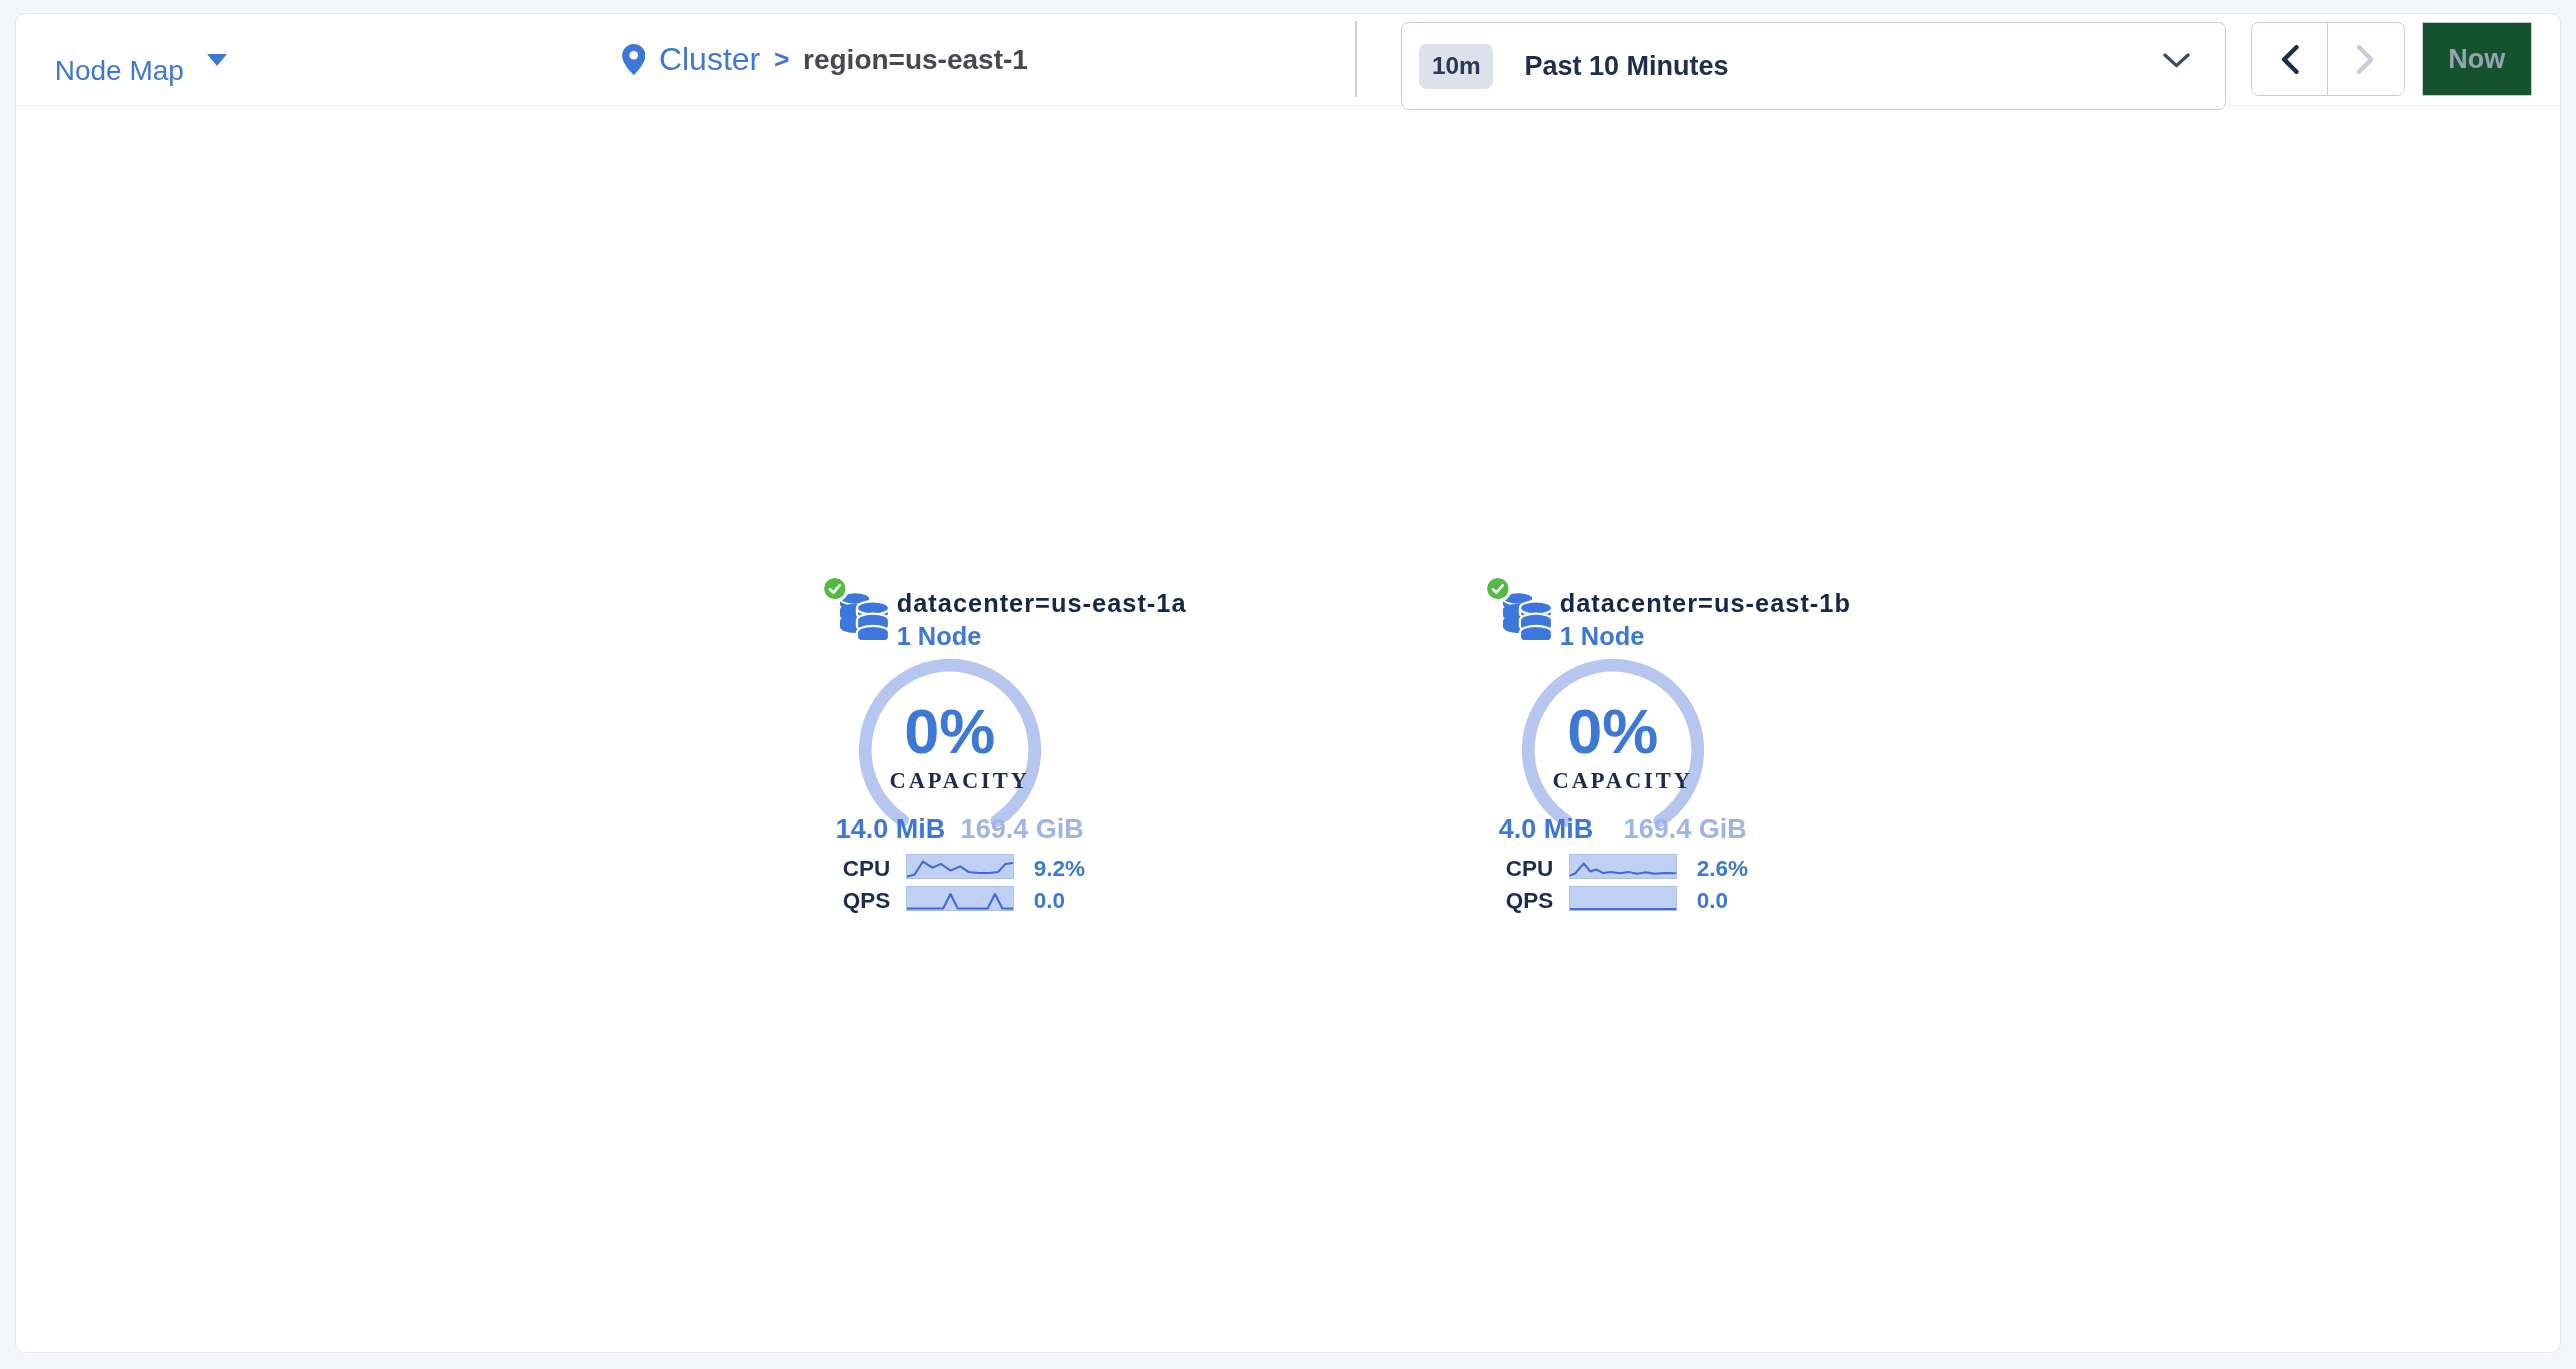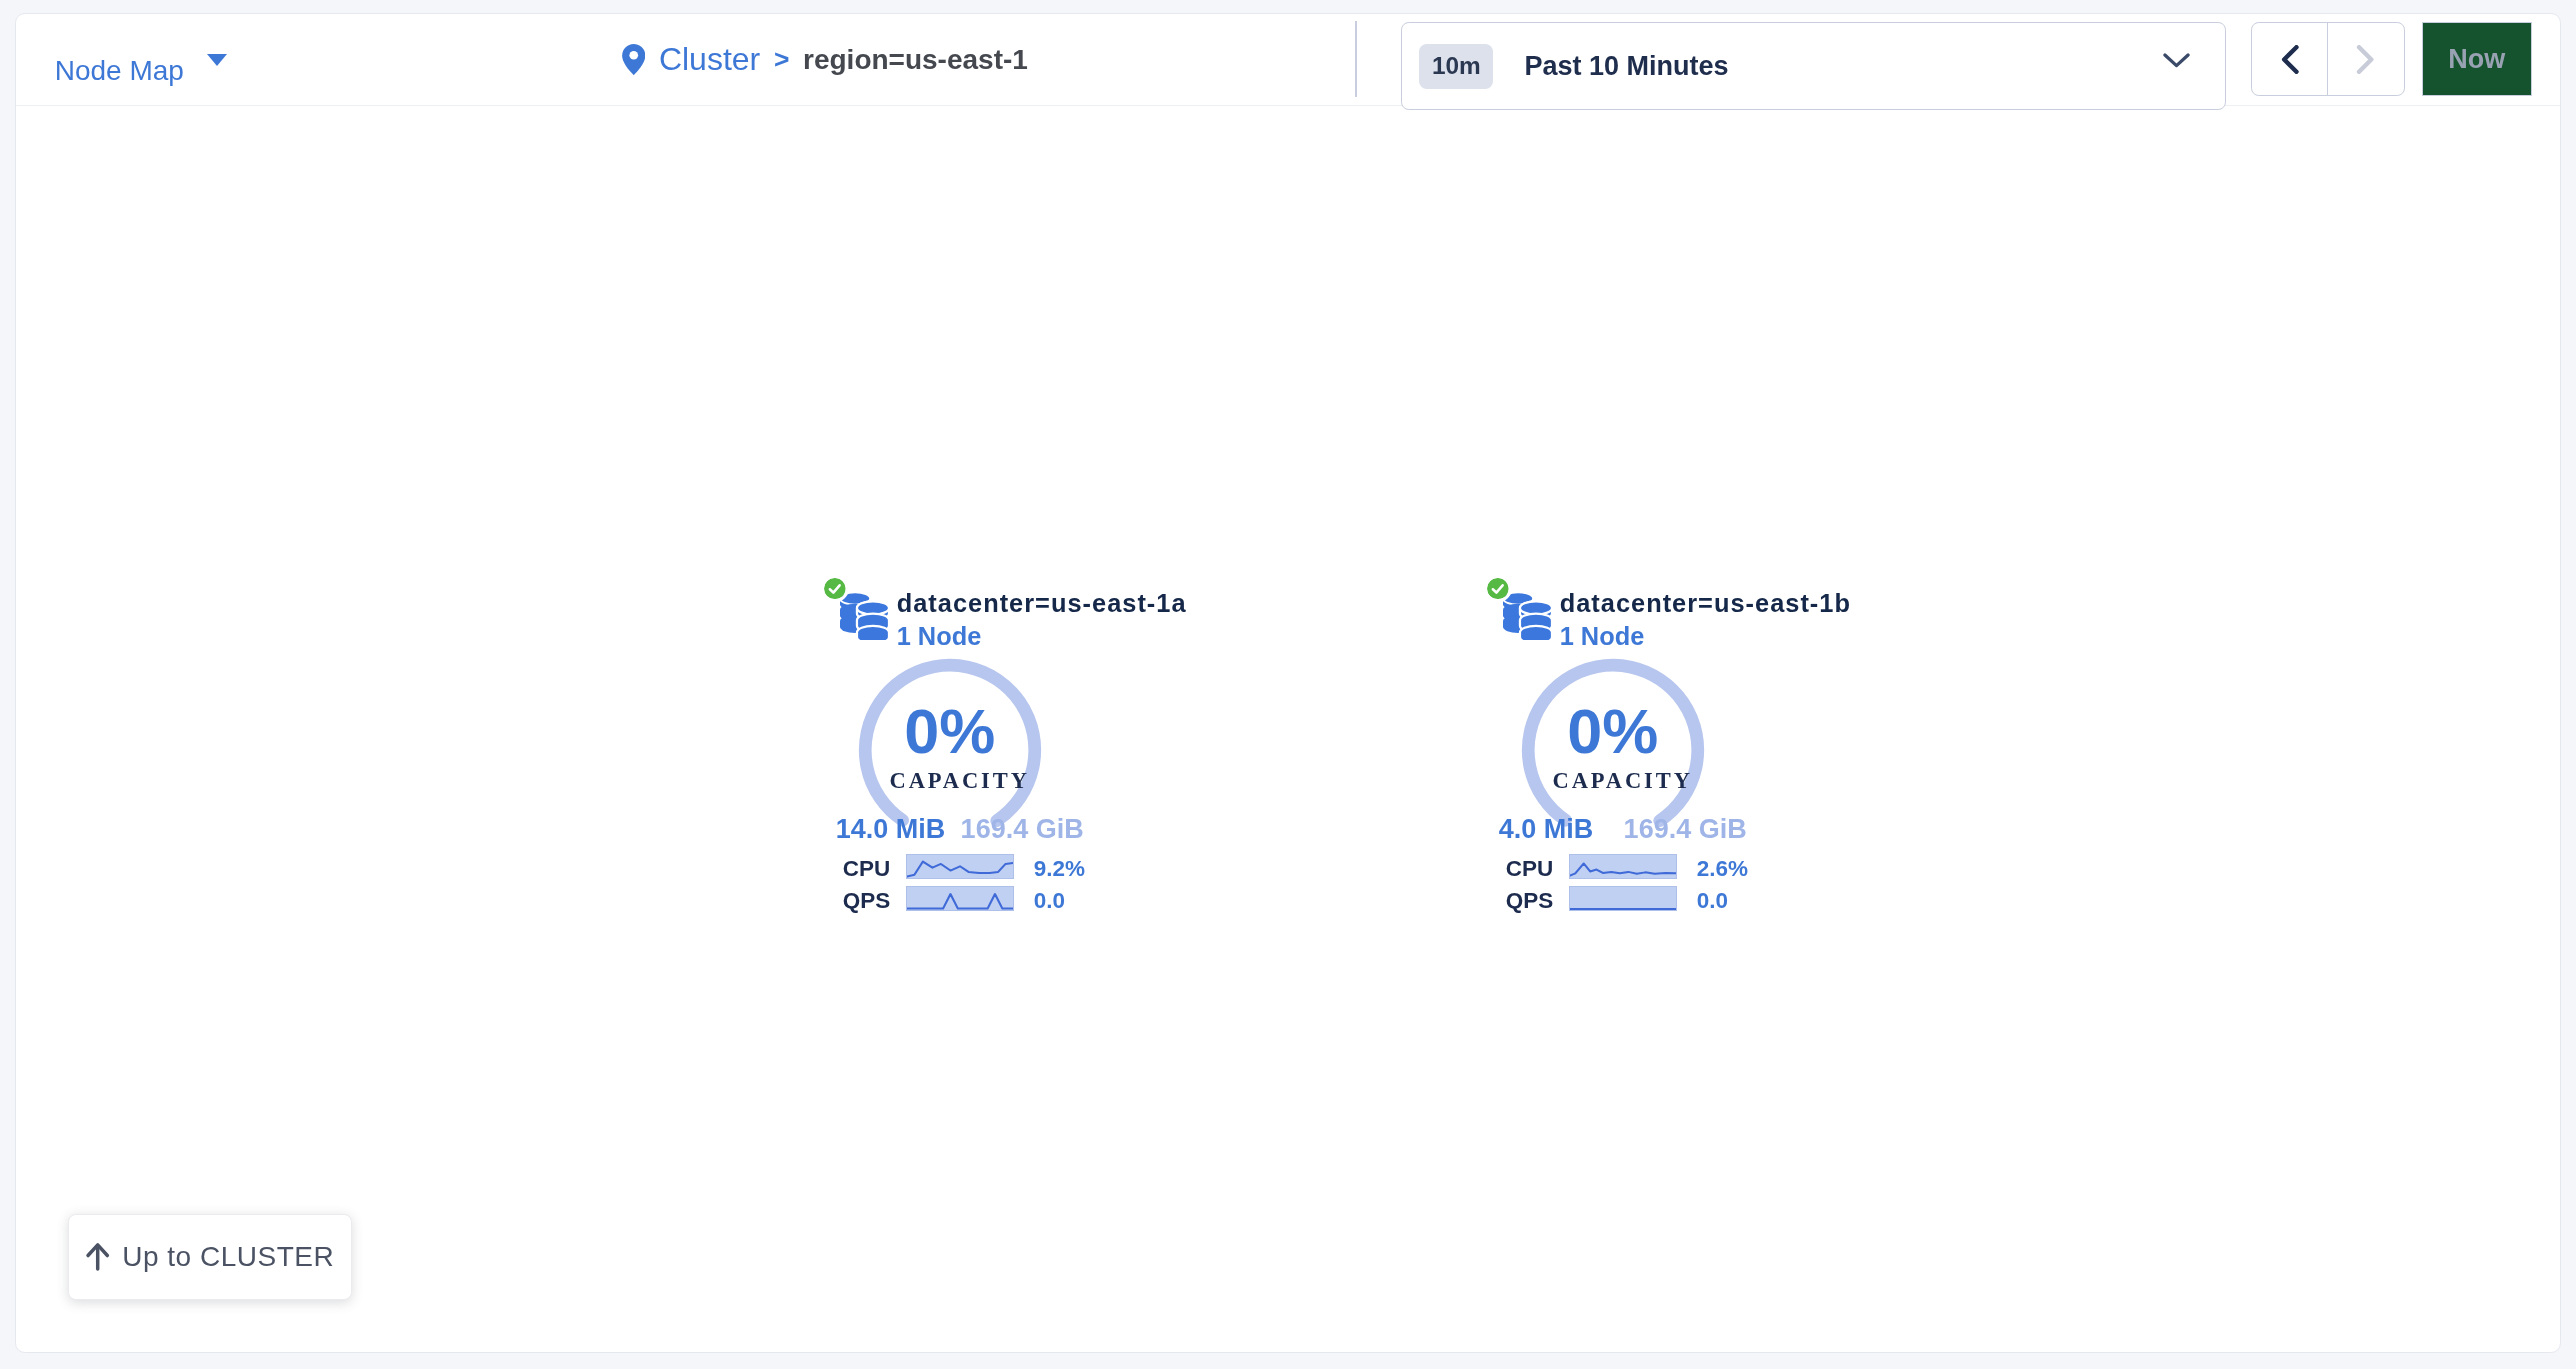--- a/index.html
+++ b/index.html
@@ -219,23 +219,16 @@
         <span class="mlabel">QPS</span>
         <span class="sparkbox">
           <svg viewBox="0 0 110 26" preserveAspectRatio="none">
               <polyline points="0.0,24.4 110.0,24.4" fill="none" stroke="#3f6ad8" stroke-width="2.2" stroke-linecap="round" stroke-linejoin="round"></polyline>
             </svg>
         </span>
         <span class="mvalue">0.0</span>
       </div>
     </div>
 
-    <div class="upbtn">
-      <svg width="25.4" height="29" viewBox="0 0 26 30">
-        <line x1="13" y1="4" x2="13" y2="28" stroke="#4a5263" stroke-width="3.6" stroke-linecap="round"></line>
-        <polyline points="3,14 13,3 23,14" fill="none" stroke="#4a5263" stroke-width="3.6" stroke-linecap="round" stroke-linejoin="round"></polyline>
-      </svg>
-      <span class="lbl">Up to CLUSTER</span>
-    </div>
 
   </div>
 </div>
 
 
 </body></html>

